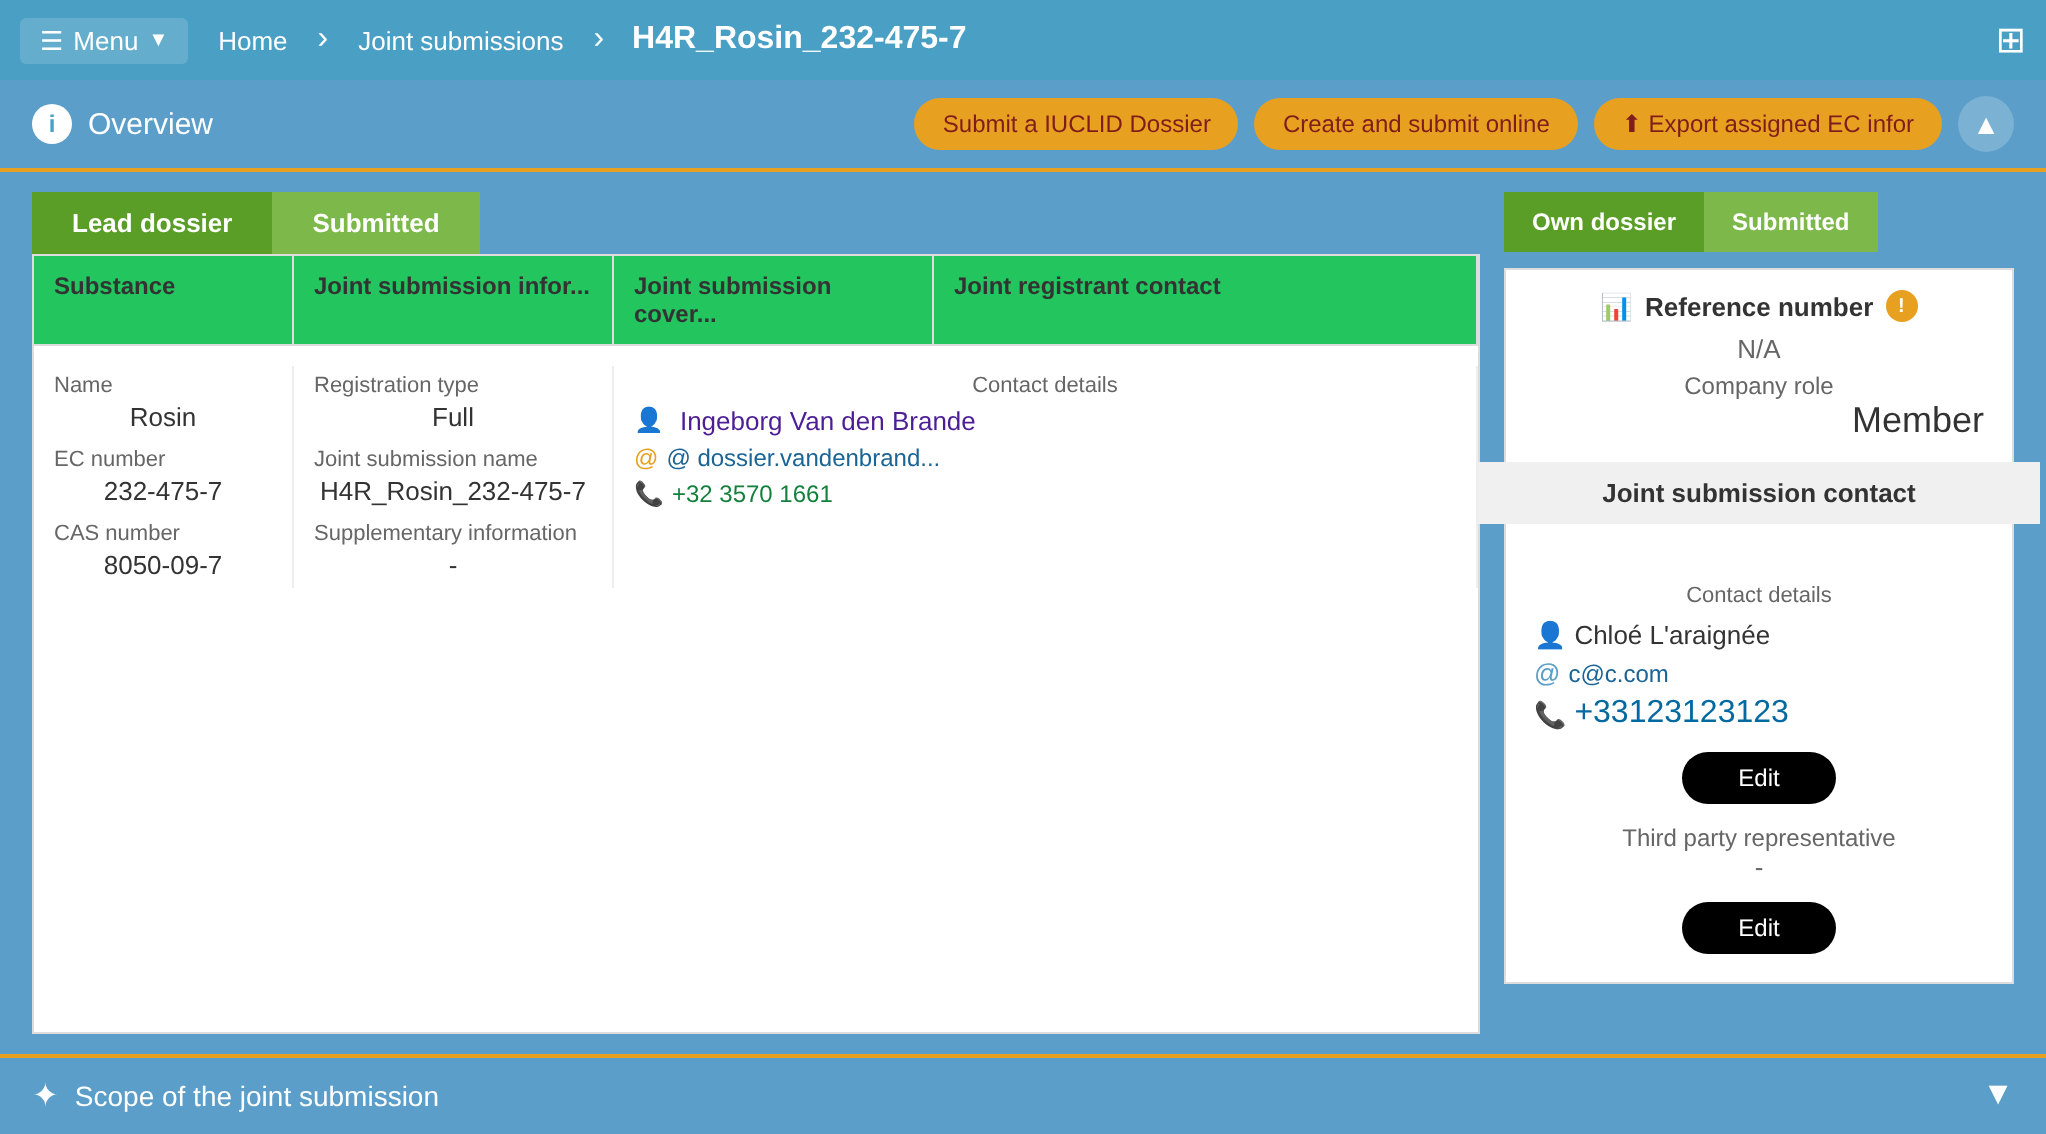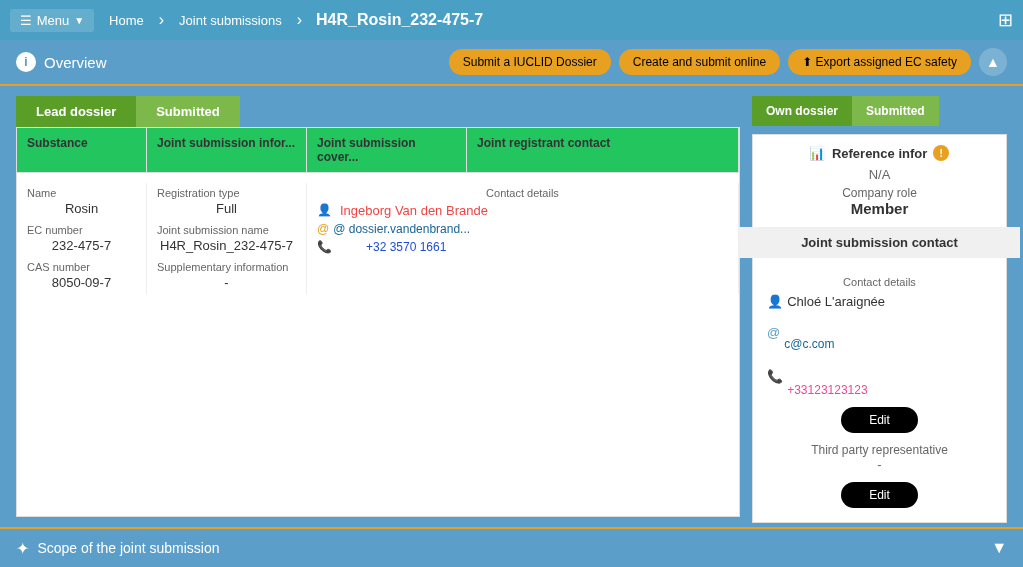--- a/index.html
+++ b/index.html
@@ -43,21 +43,21 @@
     .info-bar-left {
       display: flex; align-items: center; gap: 8px; color: white; font-size: 15px;
     }
     .info-icon {
       background: white; color: #4a9fc4; border-radius: 50%;
       width: 20px; height: 20px; display: inline-flex; align-items: center; justify-content: center;
       font-weight: bold; font-size: 12px;
     }
     .info-bar-buttons { display: flex; gap: 8px; align-items: center; }
     .btn-orange {
-      background: #e8a020; color: #000000; border: none; padding: 6px 14px;
+      background: #e8a020; color: #7f1d1d; border: none; padding: 6px 14px;
       border-radius: 20px; cursor: pointer; font-size: 12px; white-space: nowrap;
     }
     .btn-collapse {
       background: rgba(255,255,255,0.2); color: white; border: none;
       width: 28px; height: 28px; border-radius: 50%; cursor: pointer; font-size: 14px;
     }
 
     
     .main-content {
       background: #5b9ec9;
@@ -120,23 +120,23 @@
     }
     .table-col.col1 { width: 130px; }
     .table-col.col2 { width: 160px; }
     .table-col.col3 { width: 160px; }
     .table-col.col4 { flex: 1; }
 
     .field-label { color: #666; font-size: 11px; margin-bottom: 2px; margin-top: 8px; }
     .field-label:first-child { margin-top: 0; }
     .field-value { color: #333; font-size: 13px; font-weight: 500; text-align: center; }
 
-    .contact-name { color: #ef4444; font-size: 13px; }
+    .contact-name { color: #4c1d95; font-size: 13px; }
     .contact-email { color: #1a6496; font-size: 12px; }
-    .contact-phone { color: #1d4ed8; font-size: 12px; margin-left: 30px; }
+    .contact-phone { color: #15803d; font-size: 12px; }
     .contact-icon { color: #5b9ec9; margin-right: 4px; }
 
     
     .right-panel {
       width: 255px;
       display: flex;
       flex-direction: column;
       gap: 8px;
     }
     .right-tab-bar { display: flex; }
@@ -153,25 +153,25 @@
       margin-bottom: 6px;
       display: flex; align-items: center; justify-content: center; gap: 6px;
     }
     .info-dot {
       background: #e8a020; color: white; border-radius: 50%;
       width: 16px; height: 16px; display: inline-flex; align-items: center; justify-content: center;
       font-size: 10px; font-weight: bold;
     }
     .ref-value { text-align: center; color: #666; font-size: 13px; margin-bottom: 4px; }
     .company-role-label { text-align: center; color: #666; font-size: 12px; }
-    .company-role-value { text-align: center; color: #333; font-size: 15px; font-weight: bold; }
+    .company-role-value { text-align: right; color: #333; font-size: 18px; font-weight: normal; }
 
     .joint-contact-title {
       font-weight: bold; font-size: 13px; color: #333; text-align: center;
-      background: #f0f0f0; padding: 8px; margin: -10px -14px 10px;
+      background: #f0f0f0; padding: 8px; margin: -10px -14px 22px;
     }
     .contact-details-label { color: #666; font-size: 11px; text-align: center; margin-bottom: 6px; }
 
     .btn-edit {
       background: #000000; color: white; border: none;
       padding: 6px 28px; border-radius: 20px; cursor: pointer;
       font-size: 12px; display: block; margin: 10px auto 6px;
     }
     .third-party-label { text-align: center; color: #666; font-size: 12px; margin-top: 10px; }
     .third-party-value { text-align: center; color: #666; font-size: 13px; }
@@ -212,21 +212,21 @@
 
 <div class="info-bar">
   <div class="info-bar-left">
     <span class="info-icon">i</span>
     <span>Overview</span>
   </div>
   <div class="info-bar-buttons">
     <button class="btn-orange">Submit a IUCLID Dossier</button>
     <button class="btn-orange">Create and submit online</button>
     <button class="btn-orange">
-      <span>⬆ </span><span>Export assigned EC safety</span>
+      <span>⬆ </span><span>Export assigned EC infor</span>
     </button>
     <button class="btn-collapse">▲</button>
   </div>
 </div>
 
 <div class="main-content">
 
   <div class="left-panel">
     <div class="tab-bar">
       <button class="tab tab-active">Lead dossier</button>
@@ -284,43 +284,43 @@
 
   <div class="right-panel">
     <div class="right-tab-bar">
       <button class="right-tab-active">Own dossier</button>
       <button class="right-tab-inactive">Submitted</button>
     </div>
 
     <div class="right-card">
       <div class="right-card-title">
         <span>📊</span>
-        <span>Reference infor</span>
+        <span>Reference number</span>
         <span class="info-dot">!</span>
       </div>
       <div class="ref-value">N/A</div>
       <div class="company-role-label">Company role</div>
       <div class="company-role-value">Member</div>
     </div>
 
     <div class="right-card" style="padding:0;">
       <div class="joint-contact-title">Joint submission contact</div>
       <div style="padding: 8px 14px;">
         <div class="contact-details-label">Contact details</div>
         <div style="display:flex; align-items:center; gap:4px; margin-bottom:4px;">
           <span style="color:#5b9ec9;">👤</span>
           <span style="font-size:13px; color:#333;">Chloé L'araignée</span>
         </div>
         <div style="display:flex; align-items:center; gap:4px; margin-bottom:4px;">
           <span style="color:#5b9ec9;">@</span>
-          <span style="font-size:12px; color:#1a6496;margin-top:24px;">c@c.com</span>
+          <span style="font-size:12px; color:#1a6496;">c@c.com</span>
         </div>
         <div style="display:flex; align-items:center; gap:4px;">
           <span>📞</span>
-          <span style="font-size:12px; color:#ec4899;margin-top:28px;">+33123123123</span>
+          <span style="font-size:16px; color:#0369a1;">+33123123123</span>
         </div>
         <button class="btn-edit">Edit</button>
         <div class="third-party-label">Third party representative</div>
         <div class="third-party-value">-</div>
         <button class="btn-edit">Edit</button>
       </div>
     </div>
   </div>
 
 </div>

